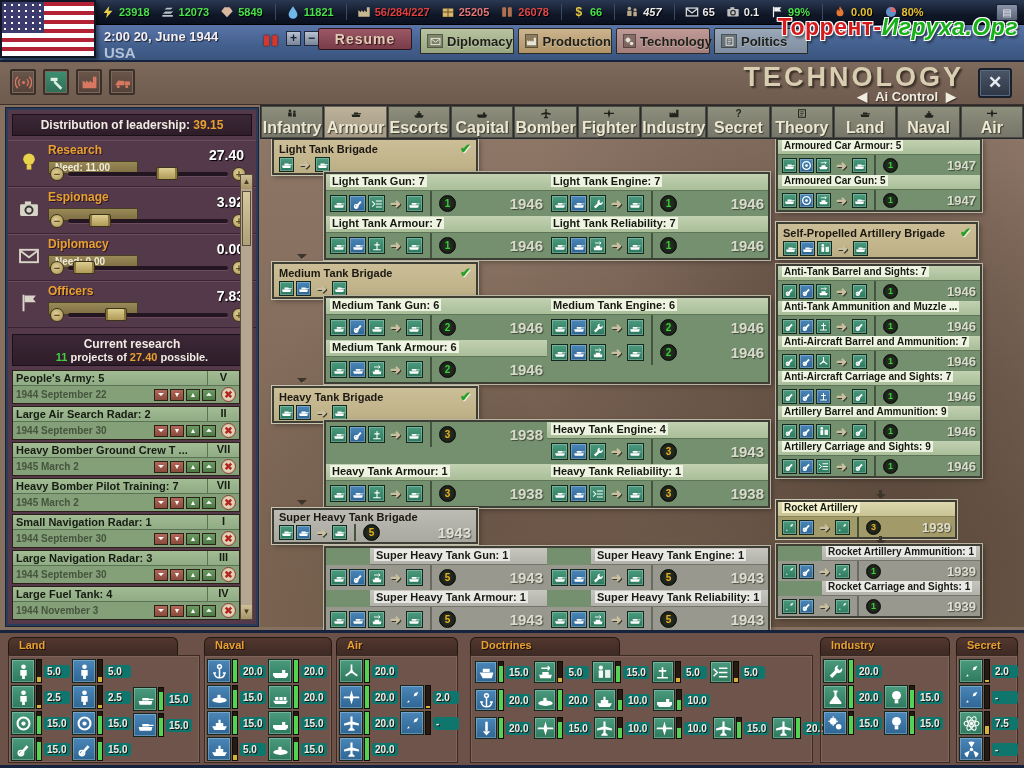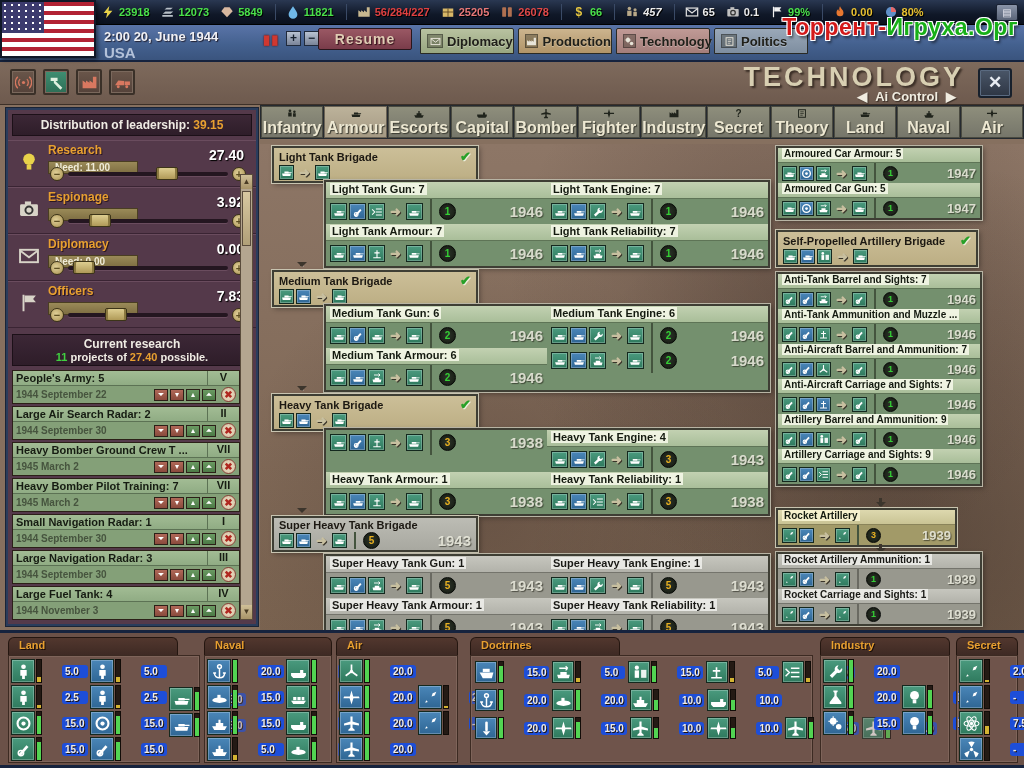--- a/index.html
+++ b/index.html
@@ -39,21 +39,21 @@
     font-size:13px; font-weight:bold; color:#20201a; display:flex; align-items:center; gap:4px; padding-left:6px; text-shadow:0 1px 0 rgba(255,255,255,.3); }
   .menu-tab .mt-ic { width:16px; height:14px; background:rgba(40,40,30,.35); border:1px solid rgba(0,0,0,.3); display:flex; align-items:center; justify-content:center; }
   .menu-tab .mt-ic svg { width:11px; height:11px; color:#e8e4d8; }
   #mt-diplomacy { left:420px; background:linear-gradient(#b8c2a0,#98a680); }
   #mt-production { left:518px; background:linear-gradient(#ccb48e,#b09468); }
   #mt-technology { left:616px; background:linear-gradient(#c09a96,#a47e7a); }
   #mt-politics  { left:714px; background:linear-gradient(#9aa8b8,#7e8ea0); }
 
   #watermark { position:absolute; right:6px; top:14px; z-index:60; font-size:23px; font-weight:bold; letter-spacing:.5px;
     text-shadow:-1px -1px 0 #fff,1px -1px 0 #fff,-1px 1px 0 #fff,1px 1px 0 #fff,2px 3px 3px rgba(0,0,0,.6); }
-  #watermark .wm-red { color:#d41a1a; } #watermark .wm-green { color:#18b018; }
+  #watermark .wm-red { color:#d41a1a; } #watermark .wm-green { color:#18b018;font-style:italic; }
 
   
   #strip { position:absolute; left:0; top:62px; width:1024px; height:43px;
     background:linear-gradient(#7e6a5c,#6e5a4e); border-bottom:1px solid #3c3028; z-index:10; }
   #panel-title { position:absolute; right:60px; top:0px; font-size:27px; font-weight:bold; letter-spacing:3px; color:#d8cfb2; text-shadow:2px 2px 2px #3a2e26; }
   #panel-nav { position:absolute; right:68px; top:27px; font-size:13px; font-weight:bold; color:#f0ece0; text-shadow:1px 1px 1px #3a2e26; display:flex; gap:8px; align-items:center; }
   #close-btn { position:absolute; right:12px; top:6px; width:34px; height:30px; background:linear-gradient(#4a5668,#2e3644);
     border:2px solid #18202c; border-radius:3px; color:#e8ecf2; font-size:17px; font-weight:bold; text-align:center; line-height:26px; box-shadow:inset 0 0 0 1px #5a6a80; }
   .ledger-btn { position:absolute; top:7px; width:26px; height:26px; border:2px solid #3a3028; border-radius:2px;
     background:linear-gradient(#6a564a,#54423a); display:flex; align-items:center; justify-content:center; box-shadow:inset 0 0 0 1px #7a685c; }
@@ -98,32 +98,32 @@
 
   
   #tabstrip { position:absolute; left:260px; top:105px; width:764px; height:34px; background:#252a30; display:flex; gap:1px; padding:1px; z-index:6; }
   .ttab { flex:1; background:linear-gradient(#8e8e7c,#76766a); border:1px solid #4a4a40; display:flex; flex-direction:column; align-items:center; justify-content:center; }
   .ttab .tt-ic { height:13px; color:#20241c; display:flex; align-items:center; font-size:10px; font-weight:bold; }
   .ttab .tt-ic svg { width:14px; height:11px; }
   .ttab .tt-lb { font-size:16px; font-weight:bold; color:#ede8d2; text-shadow:1px 1px 1px #3a3a30; }
   .ttab.active { background:linear-gradient(#bcb29a,#a59a84); border-color:#6a6254; }
 
   
-  #tree { position:absolute; left:260px; top:144px; width:764px; height:491px; z-index:4;
+  #tree { position:absolute; left:260px; top:136px; width:764px; height:491px; z-index:4;
     background:
       radial-gradient(circle at 70% 30%, rgba(60,44,38,.35), transparent 45%),
       radial-gradient(circle at 30% 75%, rgba(58,42,36,.3), transparent 40%),
       radial-gradient(circle at 85% 80%, rgba(40,30,26,.4), transparent 50%),
       linear-gradient(#8d7666,#79624f); }
   .grp { position:absolute; border:2px solid #3e3e34; box-shadow:0 0 0 1px #b8b4a4, 2px 2px 5px rgba(0,0,0,.35); background:#74906e; display:flex; flex-wrap:wrap; }
   .tech { position:relative; overflow:hidden; }
   .tech .t-name { height:17px; background:linear-gradient(#c2d1b1,#a9be99); border-bottom:1px solid #5e7456; padding:1px 4px 0; font-size:11px; font-weight:bold; color:#141a10; white-space:nowrap; }
   .tech .t-name span { background:rgba(248,250,235,.85); padding:0 2px; }
   .tech .t-row { height:25px; background:#74906e; display:flex; align-items:center; padding:0 4px; gap:2px; }
-  .tech.locked .t-name { background:linear-gradient(#c6c6be,#b2b2aa); border-bottom-color:#74746c; color:#1a1a16; }
+  .tech.locked .t-name { background:linear-gradient(#c6c6be,#b2b2aa); border-bottom-color:#74746c; color:#1a1a16;margin-left:44px; }
   .tech.locked .t-name span { background:rgba(240,240,236,.85); }
   .tech.locked .t-row { background:#98988e; }
   .tech.current .t-name { background:linear-gradient(#ddd8ae,#c9c394); border-bottom-color:#8a845a; }
   .tech.current .t-name span { background:rgba(248,244,210,.9); }
   .tech.current .t-row { background:#a29a68; }
   .sq { width:17px; height:17px; border:1px solid #14281e; display:flex; align-items:center; justify-content:center; flex:0 0 auto; box-shadow:inset 0 0 0 1px rgba(255,255,255,.25); }
   .sq svg { width:12px; height:12px; color:#fff; }
   .sq.teal { background:linear-gradient(#4a9a7e,#2f7a5e); }
   .sq.blue { background:linear-gradient(#4a86b8,#2f6694); }
   .arr { color:#c8c0a0; font-size:13px; font-weight:bold; margin:0 3px; text-shadow:1px 1px 0 #3a352a; flex:0 0 auto; }
@@ -158,21 +158,21 @@
     font-size:11px; font-weight:bold; color:#e8a030; padding:1px 0 0 10px; text-shadow:1px 1px 0 #1a0e0a; }
   .bsec-body { height:108px; border:1px solid #3c2a22; box-shadow:inset 0 0 0 1px #7e645a; background:rgba(120,92,82,.35); padding:3px 2px; display:flex; gap:2px; }
   .bcol { display:flex; flex-direction:column; gap:2px; }
   .brow { display:flex; gap:3px; }
   .gitem { display:flex; align-items:center; height:24px; }
   .g-ic { width:24px; height:24px; border:1px solid #14281e; display:flex; align-items:center; justify-content:center; box-shadow:inset 0 0 0 1px rgba(255,255,255,.25); }
   .g-ic svg { width:17px; height:17px; color:#fff; }
   .g-ic.green { background:linear-gradient(#4a9a7e,#2f7a5e); } .g-ic.blue { background:linear-gradient(#4a86b8,#2f6694); }
   .g-bar { width:6px; height:24px; background:#241a14; border:1px solid #120c08; margin-left:1px; position:relative; }
   .g-fill { position:absolute; bottom:0; left:0; right:0; }
-  .g-val { background:#1d4ed8; border-radius:3px; color:#f0ece4; font-size:10px; font-weight:bold; padding:1px 3px; margin-left:20px; min-width:26px; text-align:left; text-shadow:1px 1px 0 #201410; }
+  .g-val { background:#0f766e; border-radius:3px; color:#f0ece4; font-size:10px; font-weight:bold; padding:1px 3px; margin-left:2px; min-width:26px; text-align:left; text-shadow:1px 1px 0 #201410; }
 
   svg.gl { display:block; }
 </style>
 </head>
 <body>
 
 <svg width="0" height="0" style="position:absolute">
 <defs>
   <symbol id="s-tank" viewBox="0 0 16 16">
         <path fill="currentColor" d="M1.5 9.5h13l-1 3.5h-11zM5 6.5h6V9H5zM10.5 7.2h5v1.2h-5z"></path>

